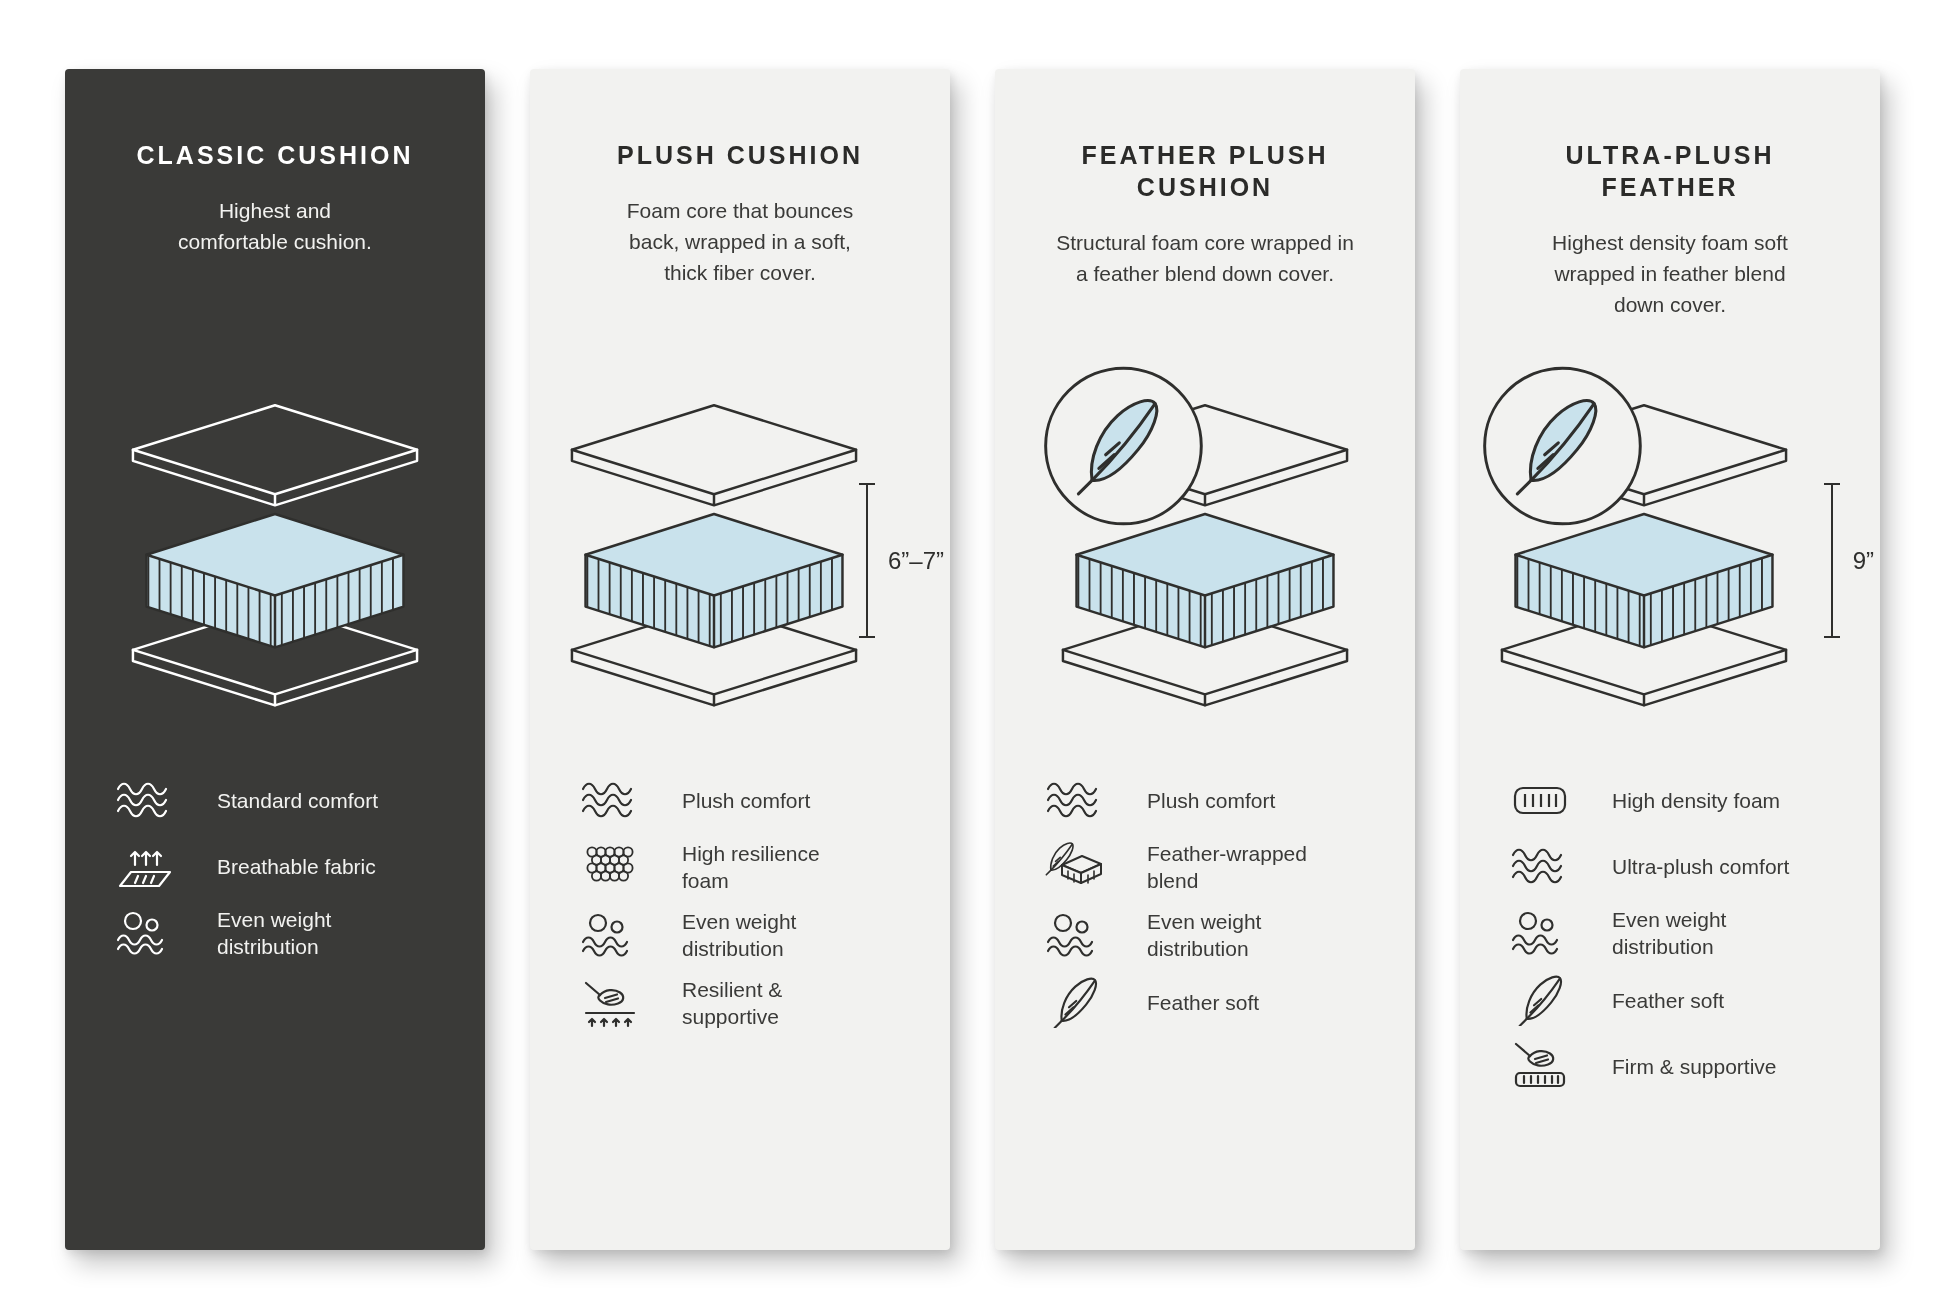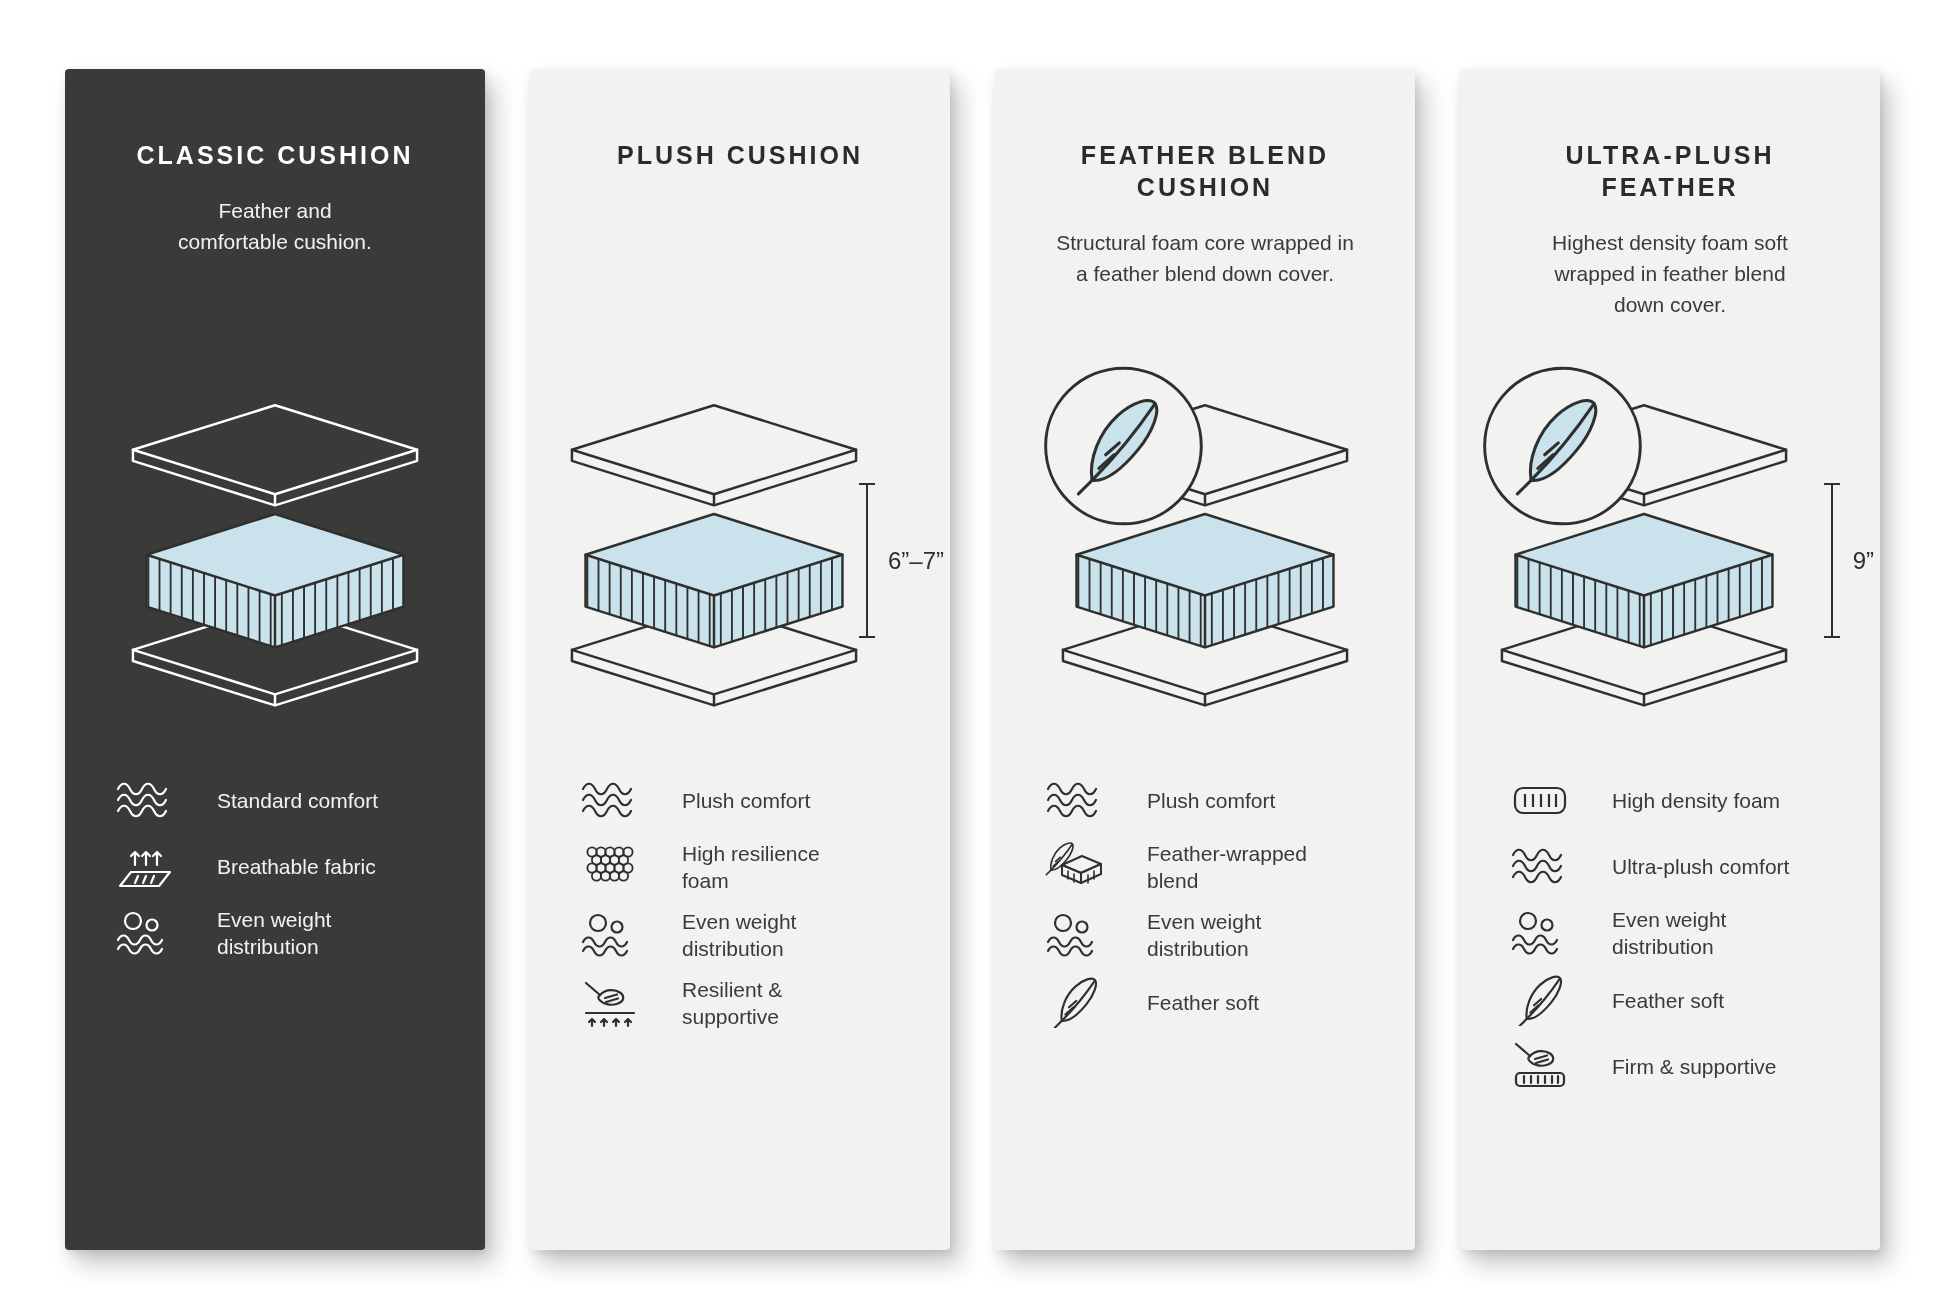--- a/index.html
+++ b/index.html
@@ -165,21 +165,21 @@
       </g>
     </g>
   </defs>
 </svg>
 
 <div class="cards-row">
 
   <section class="card dark">
     <div class="card-head">
       <div class="card-title">CLASSIC CUSHION</div>
-      <div class="card-desc">Feather and
+      <div class="card-desc">Highest and
 comfortable cushion.</div>
     </div>
     <div class="diagram">
       <svg class="stack-svg" viewBox="0 -45 340 310">
         <use href="#stack"></use>
       </svg>
     </div>
     <div class="features">
       <div class="feature">
         <div class="ficon">
@@ -205,20 +205,23 @@
           </div>
         <div class="flabel">Even weight
 distribution</div>
       </div>
     </div>
   </section>
 
   <section class="card has-measure">
     <div class="card-head">
       <div class="card-title">PLUSH CUSHION</div>
+      <div class="card-desc">Foam core that bounces
+back, wrapped in a soft,
+thick fiber cover.</div>
     </div>
     <div class="diagram">
       <svg class="stack-svg" viewBox="0 -45 340 310">
         <use href="#stack"></use>
       </svg>
       <div class="measure">
         <div class="measure-rule"></div>
         <div class="measure-label">6”–7”</div>
       </div>
     </div>
@@ -256,21 +259,21 @@
             </svg>
           </div>
         <div class="flabel">Resilient &amp;
 supportive</div>
       </div>
     </div>
   </section>
 
   <section class="card">
     <div class="card-head">
-      <div class="card-title">FEATHER BLEND
+      <div class="card-title">FEATHER PLUSH
 CUSHION</div>
       <div class="card-desc">Structural foam core wrapped in
 a feather blend down cover.</div>
     </div>
     <div class="diagram">
       <svg class="stack-svg" viewBox="0 -45 340 310">
         <use href="#stack"></use>
         <use href="#badge"></use>
       </svg>
     </div>

